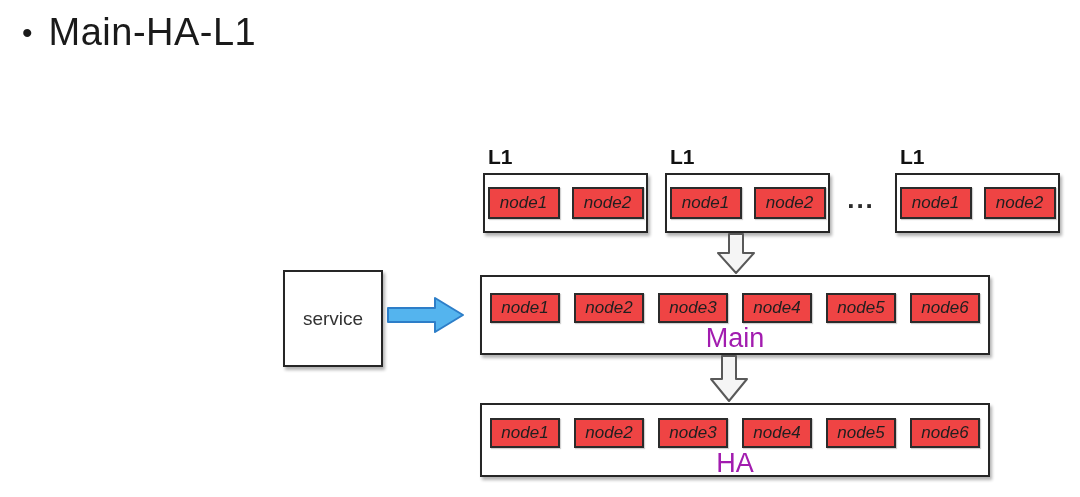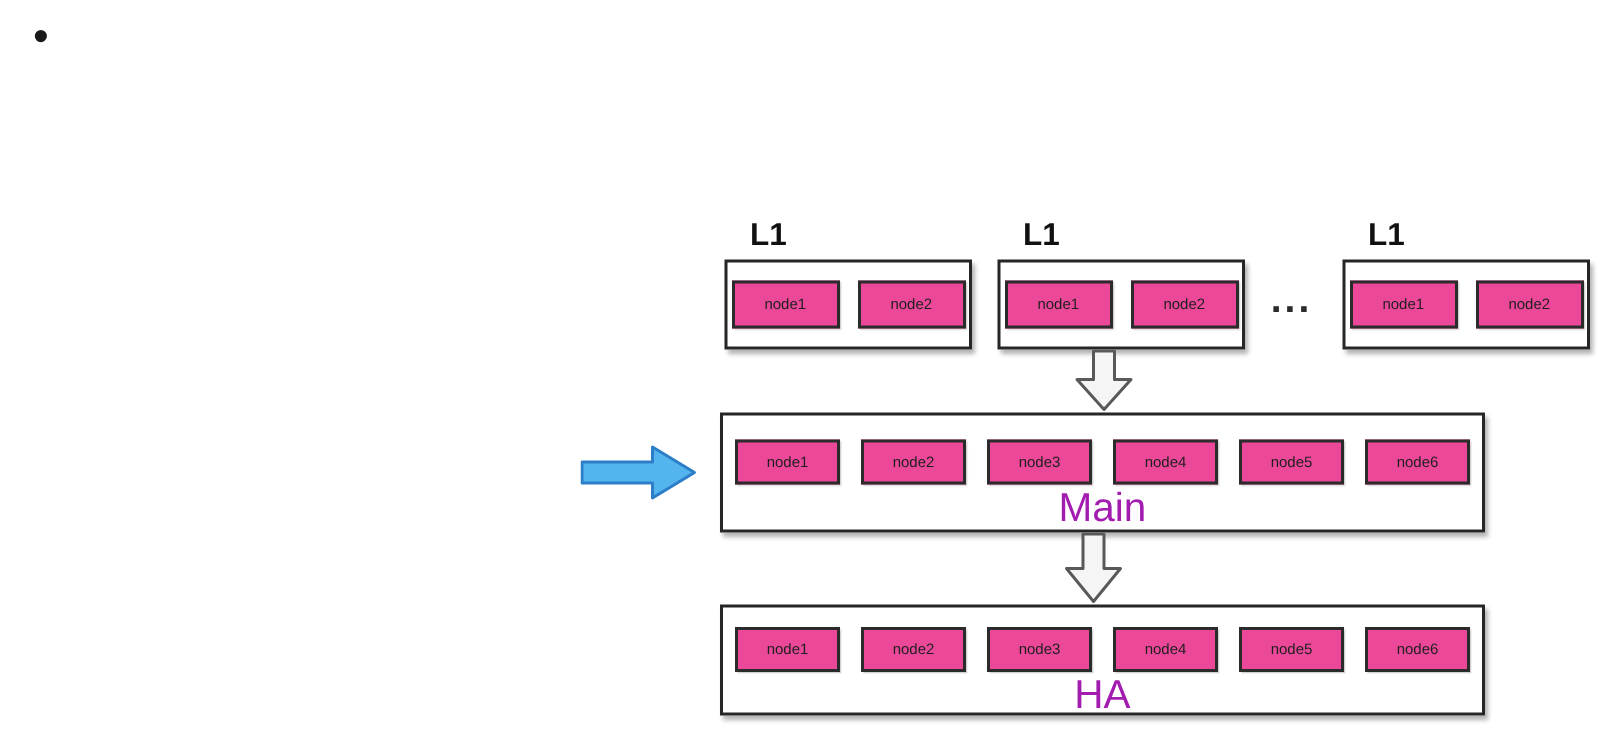--- a/index.html
+++ b/index.html
@@ -28,44 +28,45 @@
     font-size: 38px;
     letter-spacing: 0.5px;
     line-height: 1.2;
     color: #1a1a1a;
   }
   .cluster-label {
     font-size: 21px;
     font-weight: bold;
     color: #111;
     line-height: 1;
-    margin-left: 17px;
+    margin-left: 5px;
     margin-bottom: 6px;
   }
   .l1-group { position: absolute; }
   .l1-box {
     width: 165px;
     height: 60px;
     border: 2px solid #262626;
     background: #ffffff;
     box-shadow: 2px 3px 3px rgba(0,0,0,0.30);
     display: flex;
     align-items: center;
     justify-content: center;
     gap: 12px;
   }
   .node {
     border: 2px solid #2b2b2b;
-    background: #ec4899;
+    background: #ef4444;
     box-shadow: 1px 1px 1px rgba(0,0,0,0.18);
-    font-size: 10px;
+    font-size: 17px;
     color: #1f1f1f;
     display: flex;
     align-items: center;
     justify-content: center;
+    font-style: italic;
   }
   .node.small { width: 72px; height: 32px; }
   .node.wide  { width: 70px; height: 30px; }
   .ellipsis {
     position: absolute;
     left: 838px; top: 186px;
     width: 46px;
     text-align: center;
     font-size: 26px;
     font-weight: bold;
@@ -117,20 +118,21 @@
     margin-top: 1px;
   }
 </style>
 </head>
 <body>
 
 <div class="page">
 
   <div class="title">
     <span class="bullet">•</span>
+    <span class="title-text">Main-HA-L1</span>
   </div>
 
   <div class="l1-group" style="left:483px; top:146px;">
     <div class="cluster-label">L1</div>
     <div class="l1-box">
       <div class="node small">node1</div>
       <div class="node small">node2</div>
     </div>
   </div>
 
@@ -151,20 +153,21 @@
       <div class="node small">node2</div>
     </div>
   </div>
 
   <div class="arrow arrow-down-1">
     <svg width="48" height="42" viewBox="0 0 48 42">
       <polygon points="17,1 31,1 31,20 42,20 24,40 6,20 17,20" stroke="#595959" stroke-width="2" stroke-linejoin="round" fill="#F5F5F5"></polygon>
     </svg>
   </div>
 
+  <div class="service-box">service</div>
 
   <div class="arrow arrow-right">
     <svg width="78" height="40" viewBox="0 0 78 40">
       <polygon points="1,13 48,13 48,3 76,20 48,37 48,27 1,27" stroke="#2D7EC8" stroke-width="2" stroke-linejoin="round" fill="#54B4EE"></polygon>
     </svg>
   </div>
 
   <div class="big-cluster main-cluster">
     <div class="node-row">
       <div class="node wide">node1</div>

